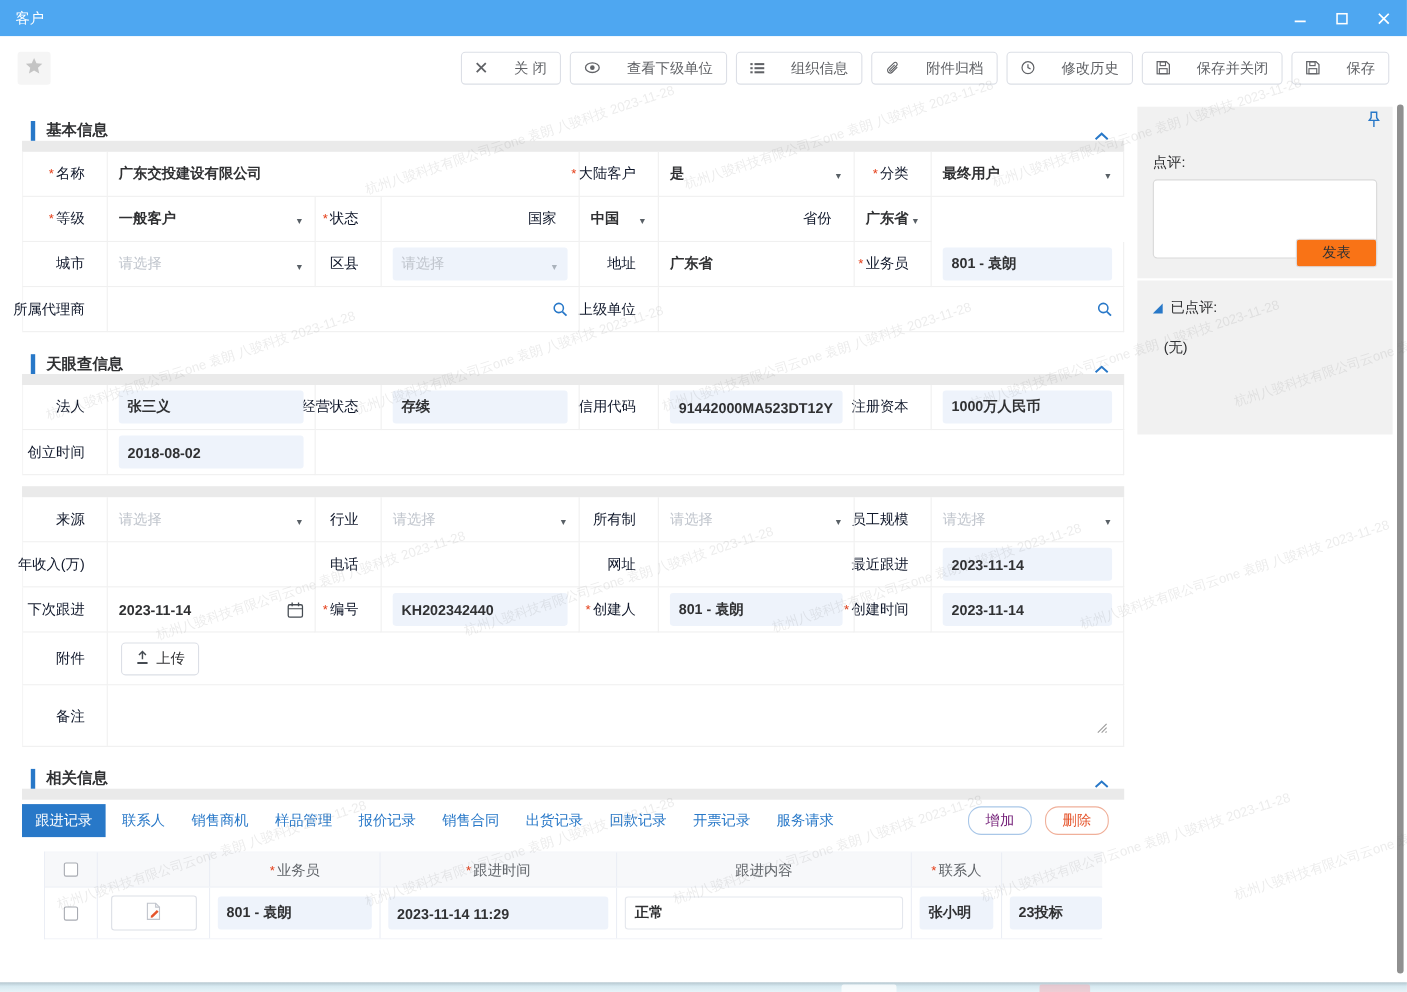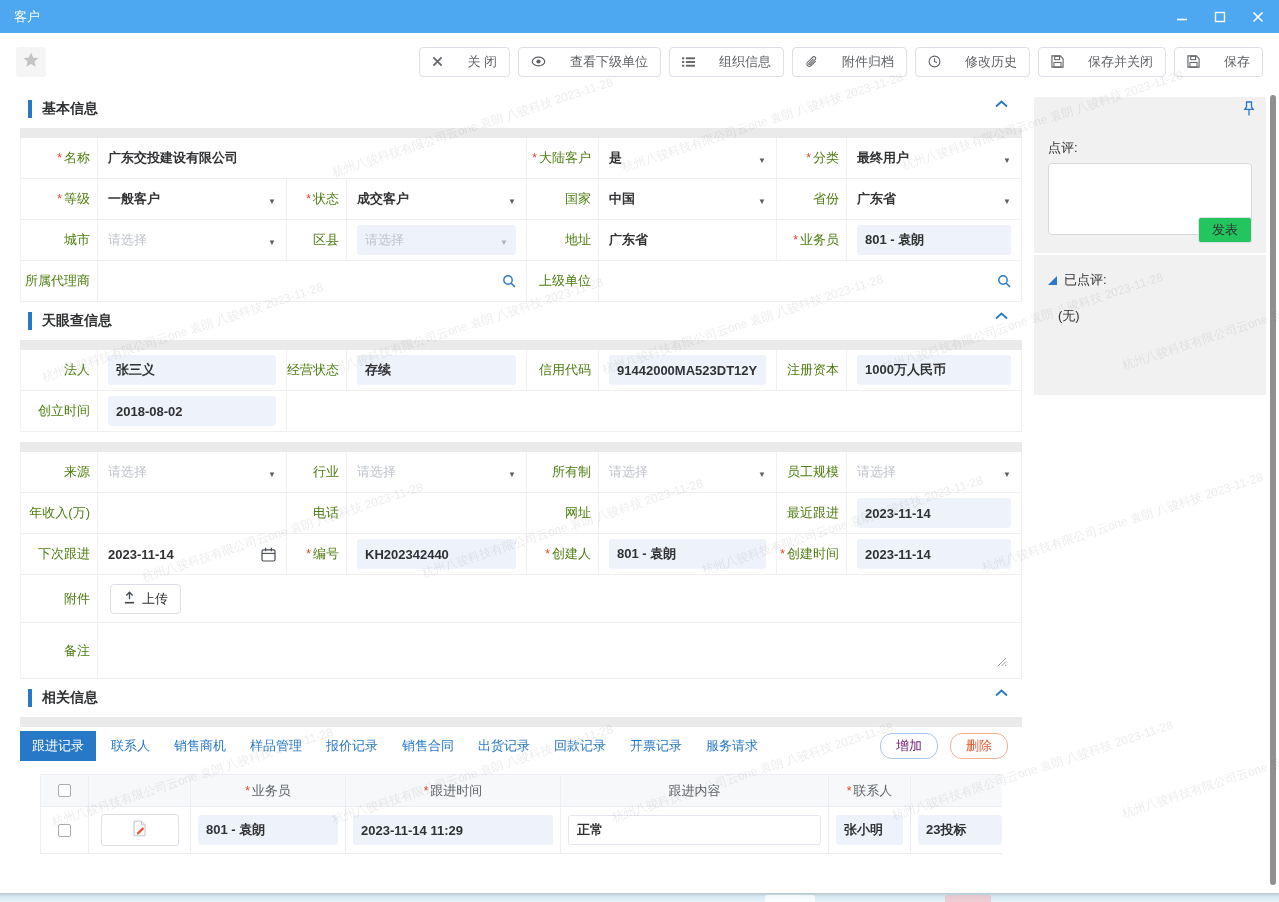--- a/index.html
+++ b/index.html
@@ -41,35 +41,35 @@
   }
   .tb-btn .ic { display:flex; align-items:center; }
 
   
   .main { position:absolute; top:90px; left:0; right:0; bottom:9px; overflow:hidden; background:#fff; }
   .form-area { position:absolute; left:20px; top:10px; width:1002px; }
 
   
   .sec { margin-top:10px; }
   .sec:first-child { margin-top:0; }
-  .sec-h { height:28px; display:flex; align-items:flex-start; background:#fff; }
+  .sec-h { height:28px; display:flex; align-items:flex-end; background:#fff; }
   .sec-bar { width:4px; height:18px; background:#2878C8; margin:0 10px 0 8px; }
   .sec-title { font-weight:bold; font-size:14px; color:#303133; }
   .chev { margin-left:auto; margin-right:14px; cursor:pointer; display:flex; align-items:center; }
   .sec-strip { height:10px; background:#EAEAEA; }
 
   
   .frow {
     display:grid;
     grid-template-columns: 78px 189px 60px 180px 72px 178px 70px 175px;
     min-height:41px;
   }
   .frow > div { border-bottom:1px solid #f0f0f0; border-right:1px solid #f0f0f0; display:flex; align-items:center; }
   .frow > div:first-child { border-left:1px solid #f5f5f5; }
-  .lbl { justify-content:flex-end; padding-right:7px; color:#4d7c0f; font-size:13px; white-space:nowrap;text-align:right; }
+  .lbl { justify-content:flex-end; padding-right:20px; color:#0f172a; font-size:13px; white-space:nowrap;text-align:right; }
   .req::before { content:"*"; color:#E5431E; margin-right:2px; font-size:12px; }
   .fld { padding:0 10px; position:relative; }
   .val { font-weight:bold; color:#303133; }
   .ph  { color:#bfc4cc; font-weight:normal; }
   .sel { justify-content:space-between; cursor:pointer; }
   .arr::after { content:"▼"; font-size:8px; color:#596066; }
   .arr.dim::after { color:#aab2bb; }
   .selbox {
     flex:1; height:30px; background:#EEF3FB; border-radius:3px;
     display:flex; align-items:center; justify-content:space-between;
@@ -139,21 +139,21 @@
   .pb1 { top:7px; height:156px; padding:14px 14px 0 14px; }
   .pb2 { top:165px; height:140px; padding:16px 14px; }
   .pin { position:absolute; top:4px; right:10px; cursor:pointer; }
   .cmt-label { color:#303133; font-size:13px;margin-top:28px; }
   .cmt-box {
     margin-top:6px; width:204px; height:72px; background:#fff;
     border:1px solid #d9d9d9; border-radius:4px; position:relative; cursor:text;
   }
   .publish-btn {
     position:absolute; right:14px; bottom:10px;
-    height:26px; padding:0 13px; background:#22c55e; border:1px solid #dcdfe6;
+    height:26px; padding:0 23px; background:#f97316; border:1px solid #dcdfe6;
     border-radius:3px; font-size:13px; color:#303133; cursor:pointer; font-family:inherit;
   }
   .done-row { display:flex; align-items:center; gap:7px; }
   .tri { width:0; height:0; border-left:9px solid transparent; border-bottom:9px solid #2878C8; cursor:pointer; }
   .done-empty { margin:18px 0 0 10px; color:#303133; }
 
   
   .v-scrollbar {
     position:absolute; right:3px; top:5px; bottom:8px; width:6px;
     background:#909090; border-radius:3px; cursor:pointer;
@@ -309,24 +309,20 @@
           </div>
       </div>
 
       <div class="frow">
         <div class="lbl req">等级</div>
         <div class="fld sel">
             <span class="val">一般客户</span>
             <span class="arr"></span>
           </div>
         <div class="lbl req">状态</div>
-        <div class="fld sel">
-            <span class="val">成交客户</span>
-            <span class="arr"></span>
-          </div>
         <div class="lbl">国家</div>
         <div class="fld sel">
             <span class="val">中国</span>
             <span class="arr"></span>
           </div>
         <div class="lbl">省份</div>
         <div class="fld sel">
             <span class="val">广东省</span>
             <span class="arr"></span>
           </div>

